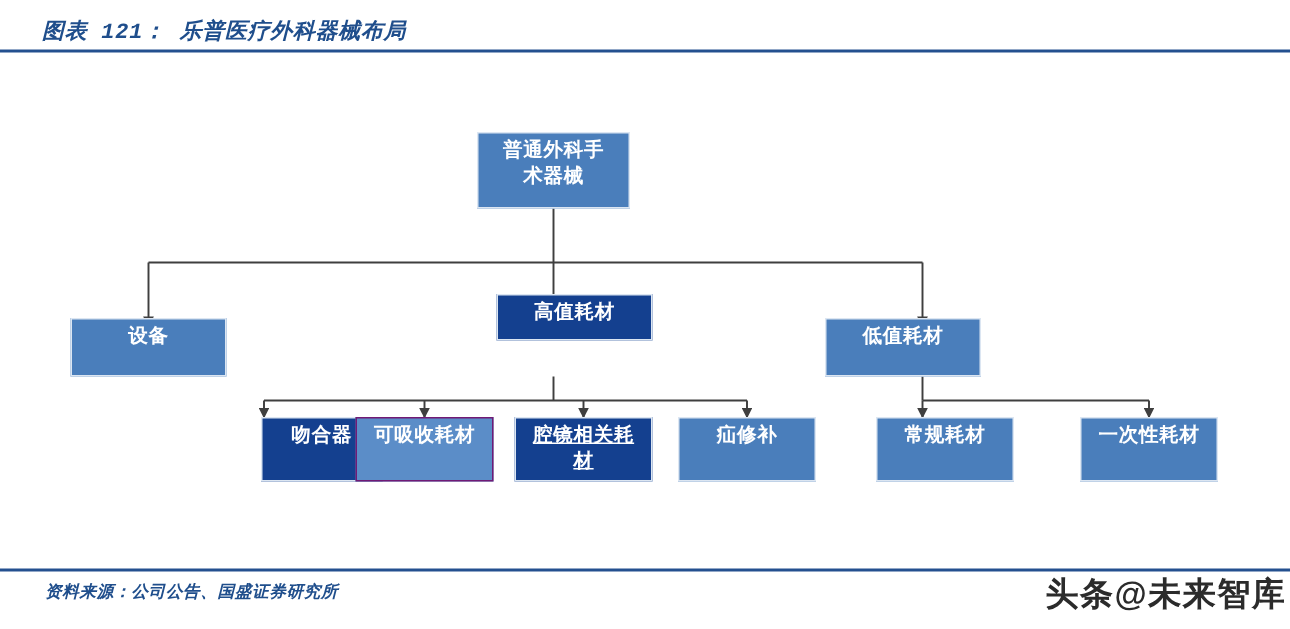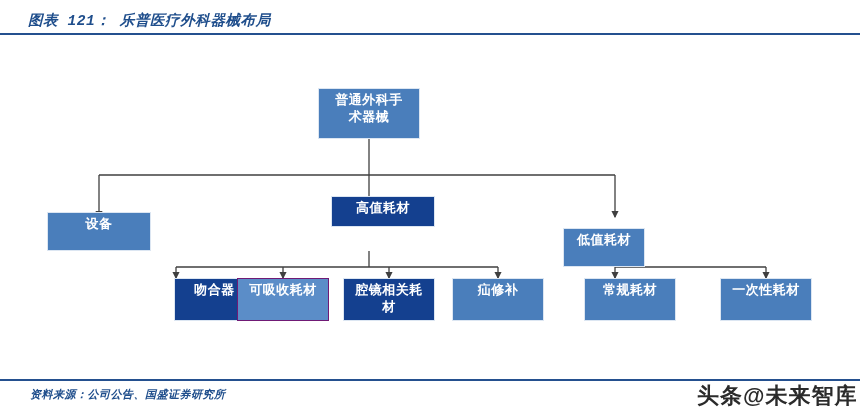--- a/index.html
+++ b/index.html
@@ -167,33 +167,33 @@
     </div>
 
     <div class="node fill-mid" style="left:47px; top:172px; width:104px; height:39px;">
       <span class="label">设备</span>
     </div>
 
     <div class="node fill-dark" style="left:317px; top:156px; width:104px; height:31px;margin-left:14px;">
       <span class="label">高值耗材</span>
     </div>
 
-    <div class="node fill-mid" style="left:563px; top:172px; width:82px; height:39px;margin-top:16px;">
+    <div class="node fill-mid" style="left:550px; top:172px; width:104px; height:39px;">
       <span class="label">低值耗材</span>
     </div>
 
     <div class="node fill-dark" style="left:130px; top:238px; width:81px; height:43px;margin-left:44px;">
       <span class="label">吻合器</span>
     </div>
 
     <div class="node fill-light" style="left:237px; top:238px; width:92px; height:43px;">
       <span class="label">可吸收耗材</span>
     </div>
 
-    <div class="node fill-dark" style="left:343px; top:238px; width:92px; height:43px;">
+    <div class="node fill-dark" style="left:343px; top:238px; width:92px; height:43px;text-decoration:underline;">
       <span class="label">腔镜相关耗
 材</span>
     </div>
 
     <div class="node fill-mid" style="left:452px; top:238px; width:92px; height:43px;">
       <span class="label">疝修补</span>
     </div>
 
     <div class="node fill-mid" style="left:584px; top:238px; width:92px; height:43px;">
       <span class="label">常规耗材</span>

